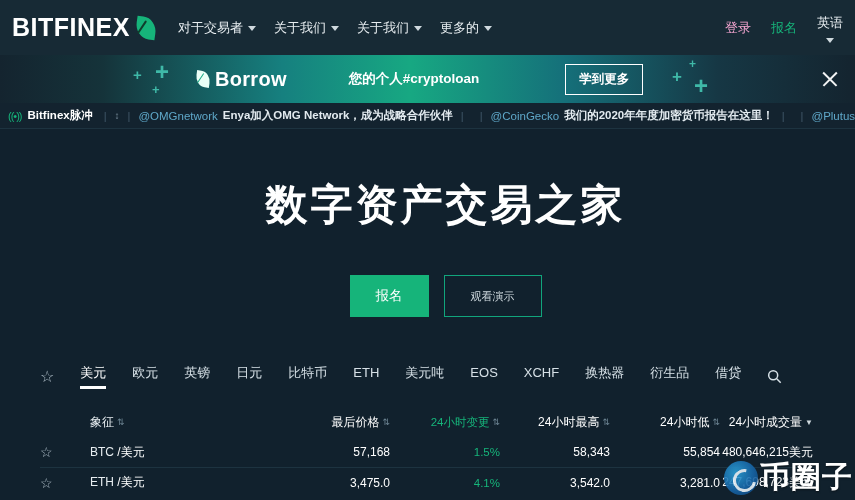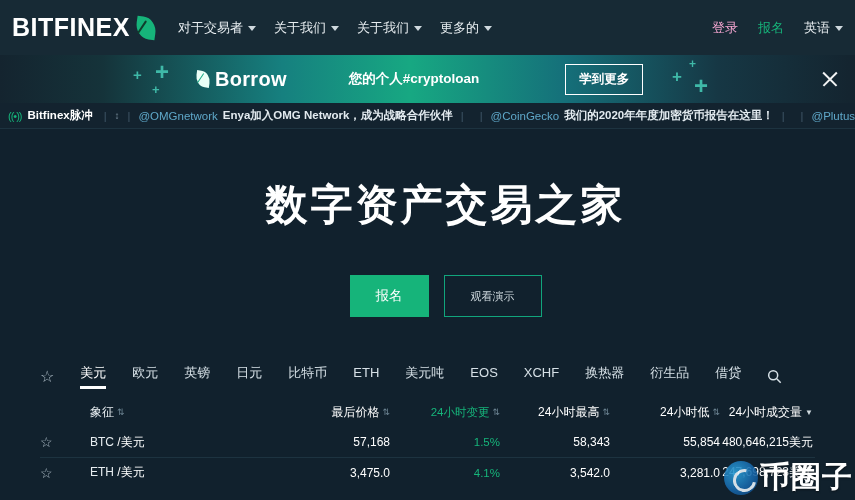--- a/index.html
+++ b/index.html
@@ -37,21 +37,21 @@
     color:#e8eef1; font-size:13px; margin-right:18px;
     display:flex; align-items:center; gap:5px; white-space:nowrap; cursor:pointer;
   }
   .caret {
     width:0;height:0;border-left:4px solid transparent;border-right:4px solid transparent;
     border-top:5px solid #cfd9de; position:relative; top:1px;
   }
   .nav-right { margin-left:auto; display:flex; align-items:center; gap:20px; }
   .nav-right .link { color:#f9a8d4; font-size:13px; cursor:pointer; white-space:nowrap; }
   .nav-right .link.green { color:#16b47a; }
-  .lang { display:flex; align-items:center; gap:5px; color:#e8eef1; font-size:13px; cursor:pointer;}
+  .lang { display:flex; align-items:center; gap:5px; color:#e8eef1; font-size:13px; cursor:pointer;flex-direction:column;}
 
   
   .promo {
     position:relative; height:48px; overflow:hidden;
     background:linear-gradient(90deg,#14242f 0%,#15333a 12%,#16807f 33%,#17a882 48%,#15707a 66%,#163744 84%,#14242f 100%);
     display:flex; align-items:center;
   }
   .promo .plus {
     position:absolute; color:#3fb9a8; font-weight:bold; line-height:1;
     user-select:none;
@@ -121,21 +121,21 @@
     color:#d6e0e6; font-size:13px; padding:0 0 7px 0; margin-right:26px;
     cursor:pointer; position:relative; white-space:nowrap;
   }
   .tab.active{ color:#fff; }
   .tab.active::after{
     content:""; position:absolute; left:0; right:0; bottom:0; height:2.5px; background:#fff;
   }
   .search-tab{ color:#d6e0e6; font-size:15px; cursor:pointer; display:flex; align-items:center;}
 
   
-  .mtable{ padding:0 40px; margin-top:4px; }
+  .mtable{ padding:0 40px; margin-top:14px; }
   .mrow{ display:flex; align-items:center; height:30px; }
   .mhead{ color:#9eb0bc; font-size:11.5px; }
   .mhead .cell{ display:flex; align-items:center; gap:3px; cursor:pointer;}
   .sorticon{ color:#6d8593; font-size:9px; line-height:1; }
   .sortdown{ color:#cfd9de; font-size:8px; }
   .mbody .mrow{ height:30px; border-top:1px solid #1d3340; }
   .mbody .mrow:first-child{ border-top:none; }
   .c-star{ width:50px; color:#aebdc7; font-size:14px; cursor:pointer;}
   .c-sym{ width:170px; color:#e8eef1; font-size:12px;}
   .c-sym .quote{ color:#fff; }

